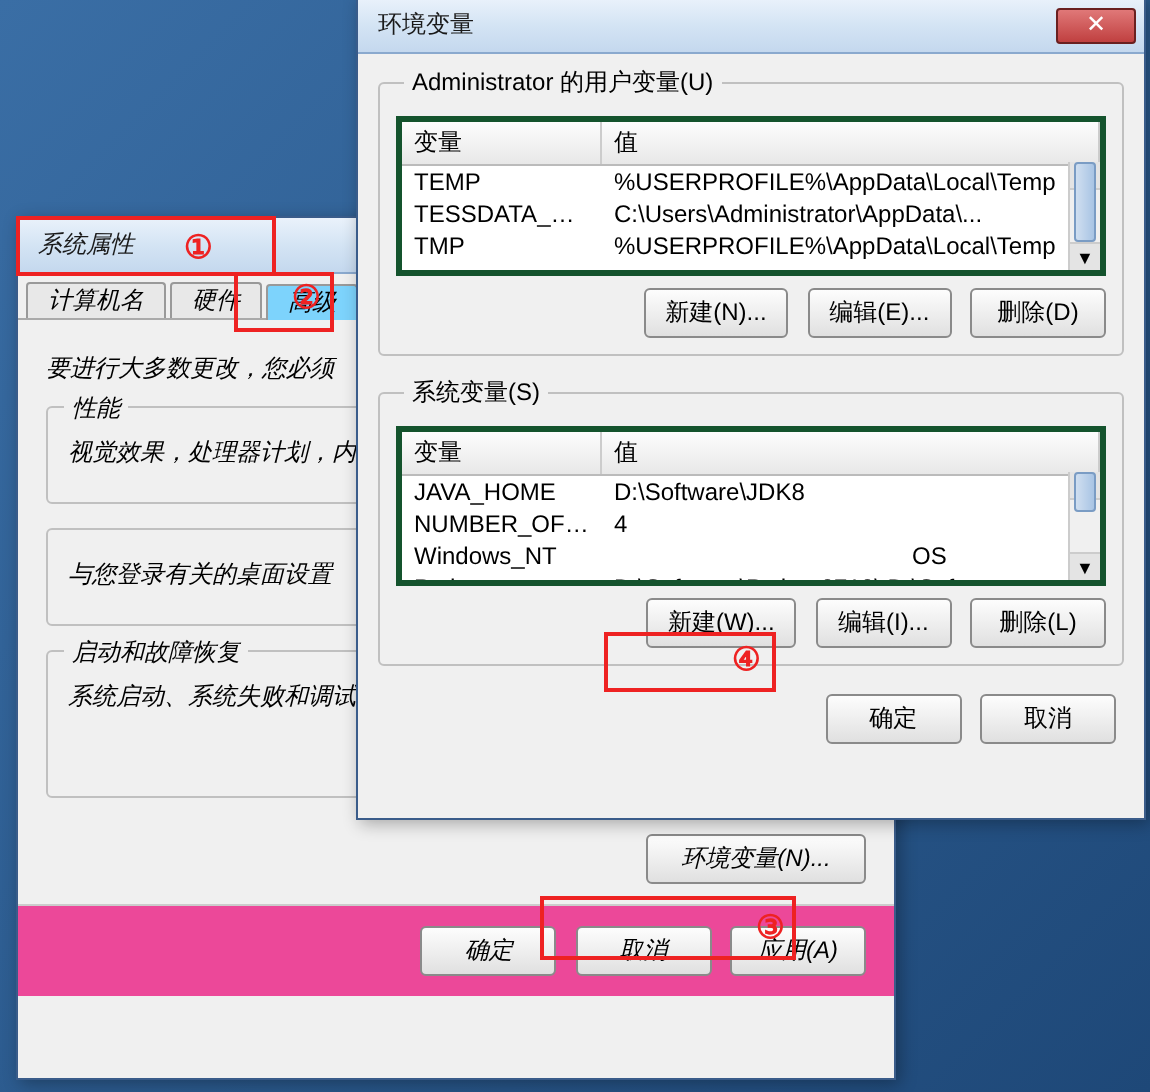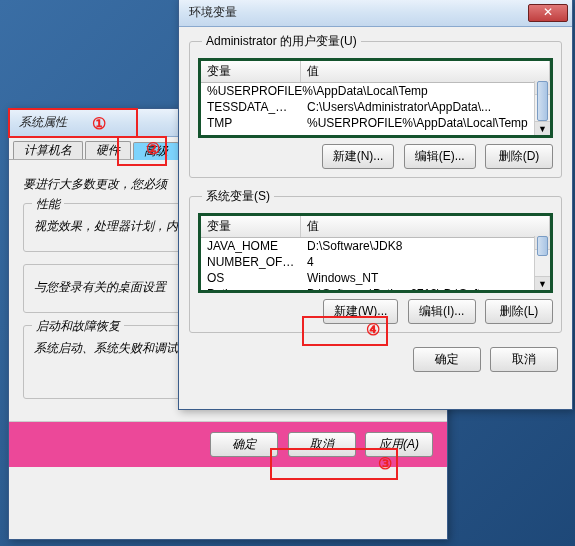--- a/index.html
+++ b/index.html
@@ -79,20 +79,23 @@
     </div>
 
     <div class="group">
       <div class="group-title">启动和故障恢复</div>
       <div class="group-desc">系统启动、系统失败和调试</div>
       <div class="btn-row">
         <span class="btn">设置(T)...</span>
       </div>
     </div>
 
+    <div class="btn-row" style="margin-top:18px;">
+      <span class="btn" style="min-width:110px;">环境变量(N)...</span>
+    </div>
   </div>
   <div class="bottom-btns">
     <span class="btn">确定</span>
     <span class="btn">取消</span>
     <span class="btn">应用(A)</span>
   </div>
 </div>
 
 <div class="window" id="envvars-window">
   <div class="titlebar">
@@ -106,20 +109,21 @@
 
   <fieldset class="fieldset">
     <legend class="legend">Administrator 的用户变量(U)</legend>
     <div class="listview">
       <div class="lv-header">
         <div class="lv-col c1">变量</div>
         <div class="lv-col c2">值</div>
       </div>
       <div class="lv-body" id="user-rows">
           <div class="lv-row">
+            <div class="lv-cell c1">TEMP</div>
             <div class="lv-cell c2">%USERPROFILE%\AppData\Local\Temp</div>
           </div>
           <div class="lv-row">
             <div class="lv-cell c1">TESSDATA_PREFIX</div>
             <div class="lv-cell c2">C:\Users\Administrator\AppData\...</div>
           </div>
           <div class="lv-row">
             <div class="lv-cell c1">TMP</div>
             <div class="lv-cell c2">%USERPROFILE%\AppData\Local\Temp</div>
           </div>
@@ -147,22 +151,22 @@
       <div class="lv-body" id="sys-rows">
           <div class="lv-row">
             <div class="lv-cell c1">JAVA_HOME</div>
             <div class="lv-cell c2">D:\Software\JDK8</div>
           </div>
           <div class="lv-row">
             <div class="lv-cell c1">NUMBER_OF_PR...</div>
             <div class="lv-cell c2">4</div>
           </div>
           <div class="lv-row">
+            <div class="lv-cell c2">Windows_NT</div>
             <div class="lv-cell c1">OS</div>
-            <div class="lv-cell c2">Windows_NT</div>
           </div>
           <div class="lv-row">
             <div class="lv-cell c1">Path</div>
             <div class="lv-cell c2">D:\Software\Python2713\;D:\Soft...</div>
           </div>
         </div>
       <div class="lv-scroll">
         <div class="lv-arrow up">▲</div>
         <div class="lv-thumb" style="height:20px;"></div>
         <div class="lv-arrow down">▼</div>

